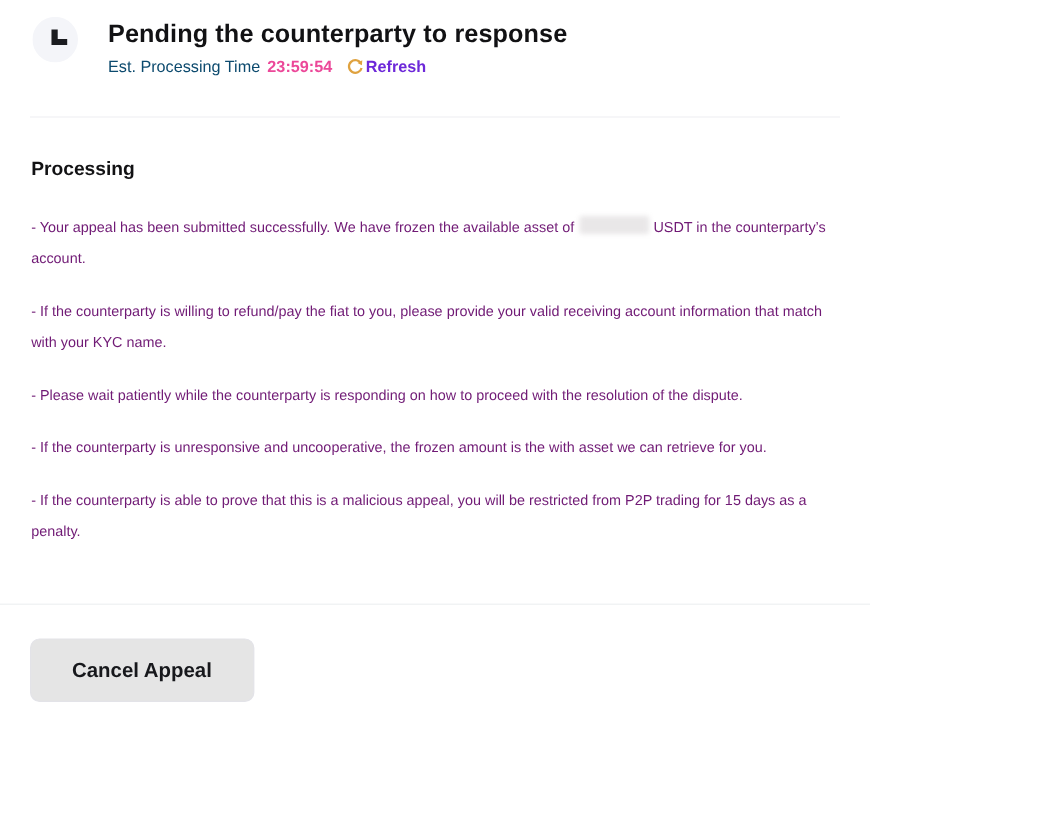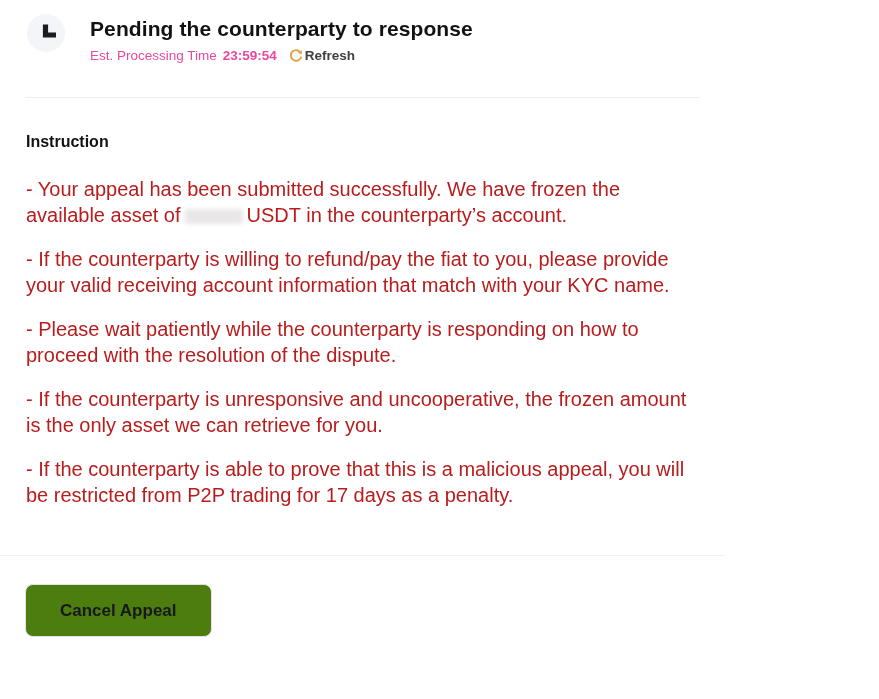--- a/index.html
+++ b/index.html
@@ -9,48 +9,48 @@
   .page { width: 725px; height: 699px; background: #fff; }
 
   
   .header { display: flex; align-items: flex-start; gap: 25px; padding: 14px 25px 0 27px; }
   .clock-badge { width: 38px; height: 38px; flex: 0 0 auto; }
   .header-text h1 {
     font-size: 21px; line-height: 30px; font-weight: 700; color: #121214;
     letter-spacing: 0.1px;
   }
   .subtitle { margin-top: 2px; display: flex; align-items: center; font-size: 13.5px; line-height: 19px; }
-  .subtitle .label { color: #ec4899; }
+  .subtitle .label { color: #0c4a6e; }
   .subtitle .timer { color: #ec4899; font-weight: 700; margin-left: 6px; }
   .refresh-btn {
     display: inline-flex; align-items: center; gap: 2px; margin-left: 12px;
     background: none; border: none; cursor: pointer;
-    font-family: inherit; font-size: 13.5px; font-weight: 700; color: #404040; padding: 0;
+    font-family: inherit; font-size: 13.5px; font-weight: 700; color: #6d28d9; padding: 0;
   }
   .refresh-btn svg { display: block; }
 
   .divider-top { border: none; border-top: 1px solid #f0f0f3; margin: 32px 25px 0 25px; }
 
   
   .content { padding: 0 26px; }
   .content h2 { margin-top: 34px; font-size: 16px; line-height: 19px; font-weight: 700; color: #121214; }
-  .content p { font-size: 20px; line-height: 26px; color: #b91c1c; margin-top: 18px; max-width: 828px; }
+  .content p { font-size: 12px; line-height: 26px; color: #701a75; margin-top: 18px; max-width: 828px; }
   .content p.first { margin-top: 25px; }
 
   .redacted-blur {
     display: inline-block; width: 58px; height: 15px; margin: 0 4px -2px 4px;
     background: #e9e7e8; border-radius: 2px; filter: blur(2px);
   }
 
   .divider-bottom { border: none; border-top: 1px solid #eef0f2; margin-top: 47px; }
 
   
   .footer { padding: 28px 0 0 25px; }
   .cancel-btn {
-    height: 53px; padding: 0 34px; background: #4d7c0f;
+    height: 53px; padding: 0 34px; background: #e5e5e5;
     border: 1px solid #e3e3e8; border-radius: 8px; cursor: pointer;
     font-family: inherit; font-size: 17px; font-weight: 700; color: #17181c;
   }
 </style>
 </head>
 <body>
 
 <div class="page">
 
   <div class="header">
@@ -74,28 +74,28 @@
           </span>
           <span>Refresh</span>
         </button>
       </div>
     </div>
   </div>
 
   <hr class="divider-top">
 
   <div class="content">
-    <h2>Instruction</h2>
+    <h2>Processing</h2>
 
     <p class="first"><span>- Your appeal has been submitted successfully. We have frozen the available asset of</span><span class="redacted-blur"></span><span>USDT in the counterparty’s account.</span></p>
 
     <p>- If the counterparty is willing to refund/pay the fiat to you, please provide your valid receiving account information that match with your KYC name.</p>
     <p>- Please wait patiently while the counterparty is responding on how to proceed with the resolution of the dispute.</p>
-    <p>- If the counterparty is unresponsive and uncooperative, the frozen amount is the only asset we can retrieve for you.</p>
-    <p>- If the counterparty is able to prove that this is a malicious appeal, you will be restricted from P2P trading for 17 days as a penalty.</p>
+    <p>- If the counterparty is unresponsive and uncooperative, the frozen amount is the with asset we can retrieve for you.</p>
+    <p>- If the counterparty is able to prove that this is a malicious appeal, you will be restricted from P2P trading for 15 days as a penalty.</p>
   </div>
 
   <hr class="divider-bottom">
 
   <div class="footer">
     <button class="cancel-btn">Cancel Appeal</button>
   </div>
 
 </div>
 

